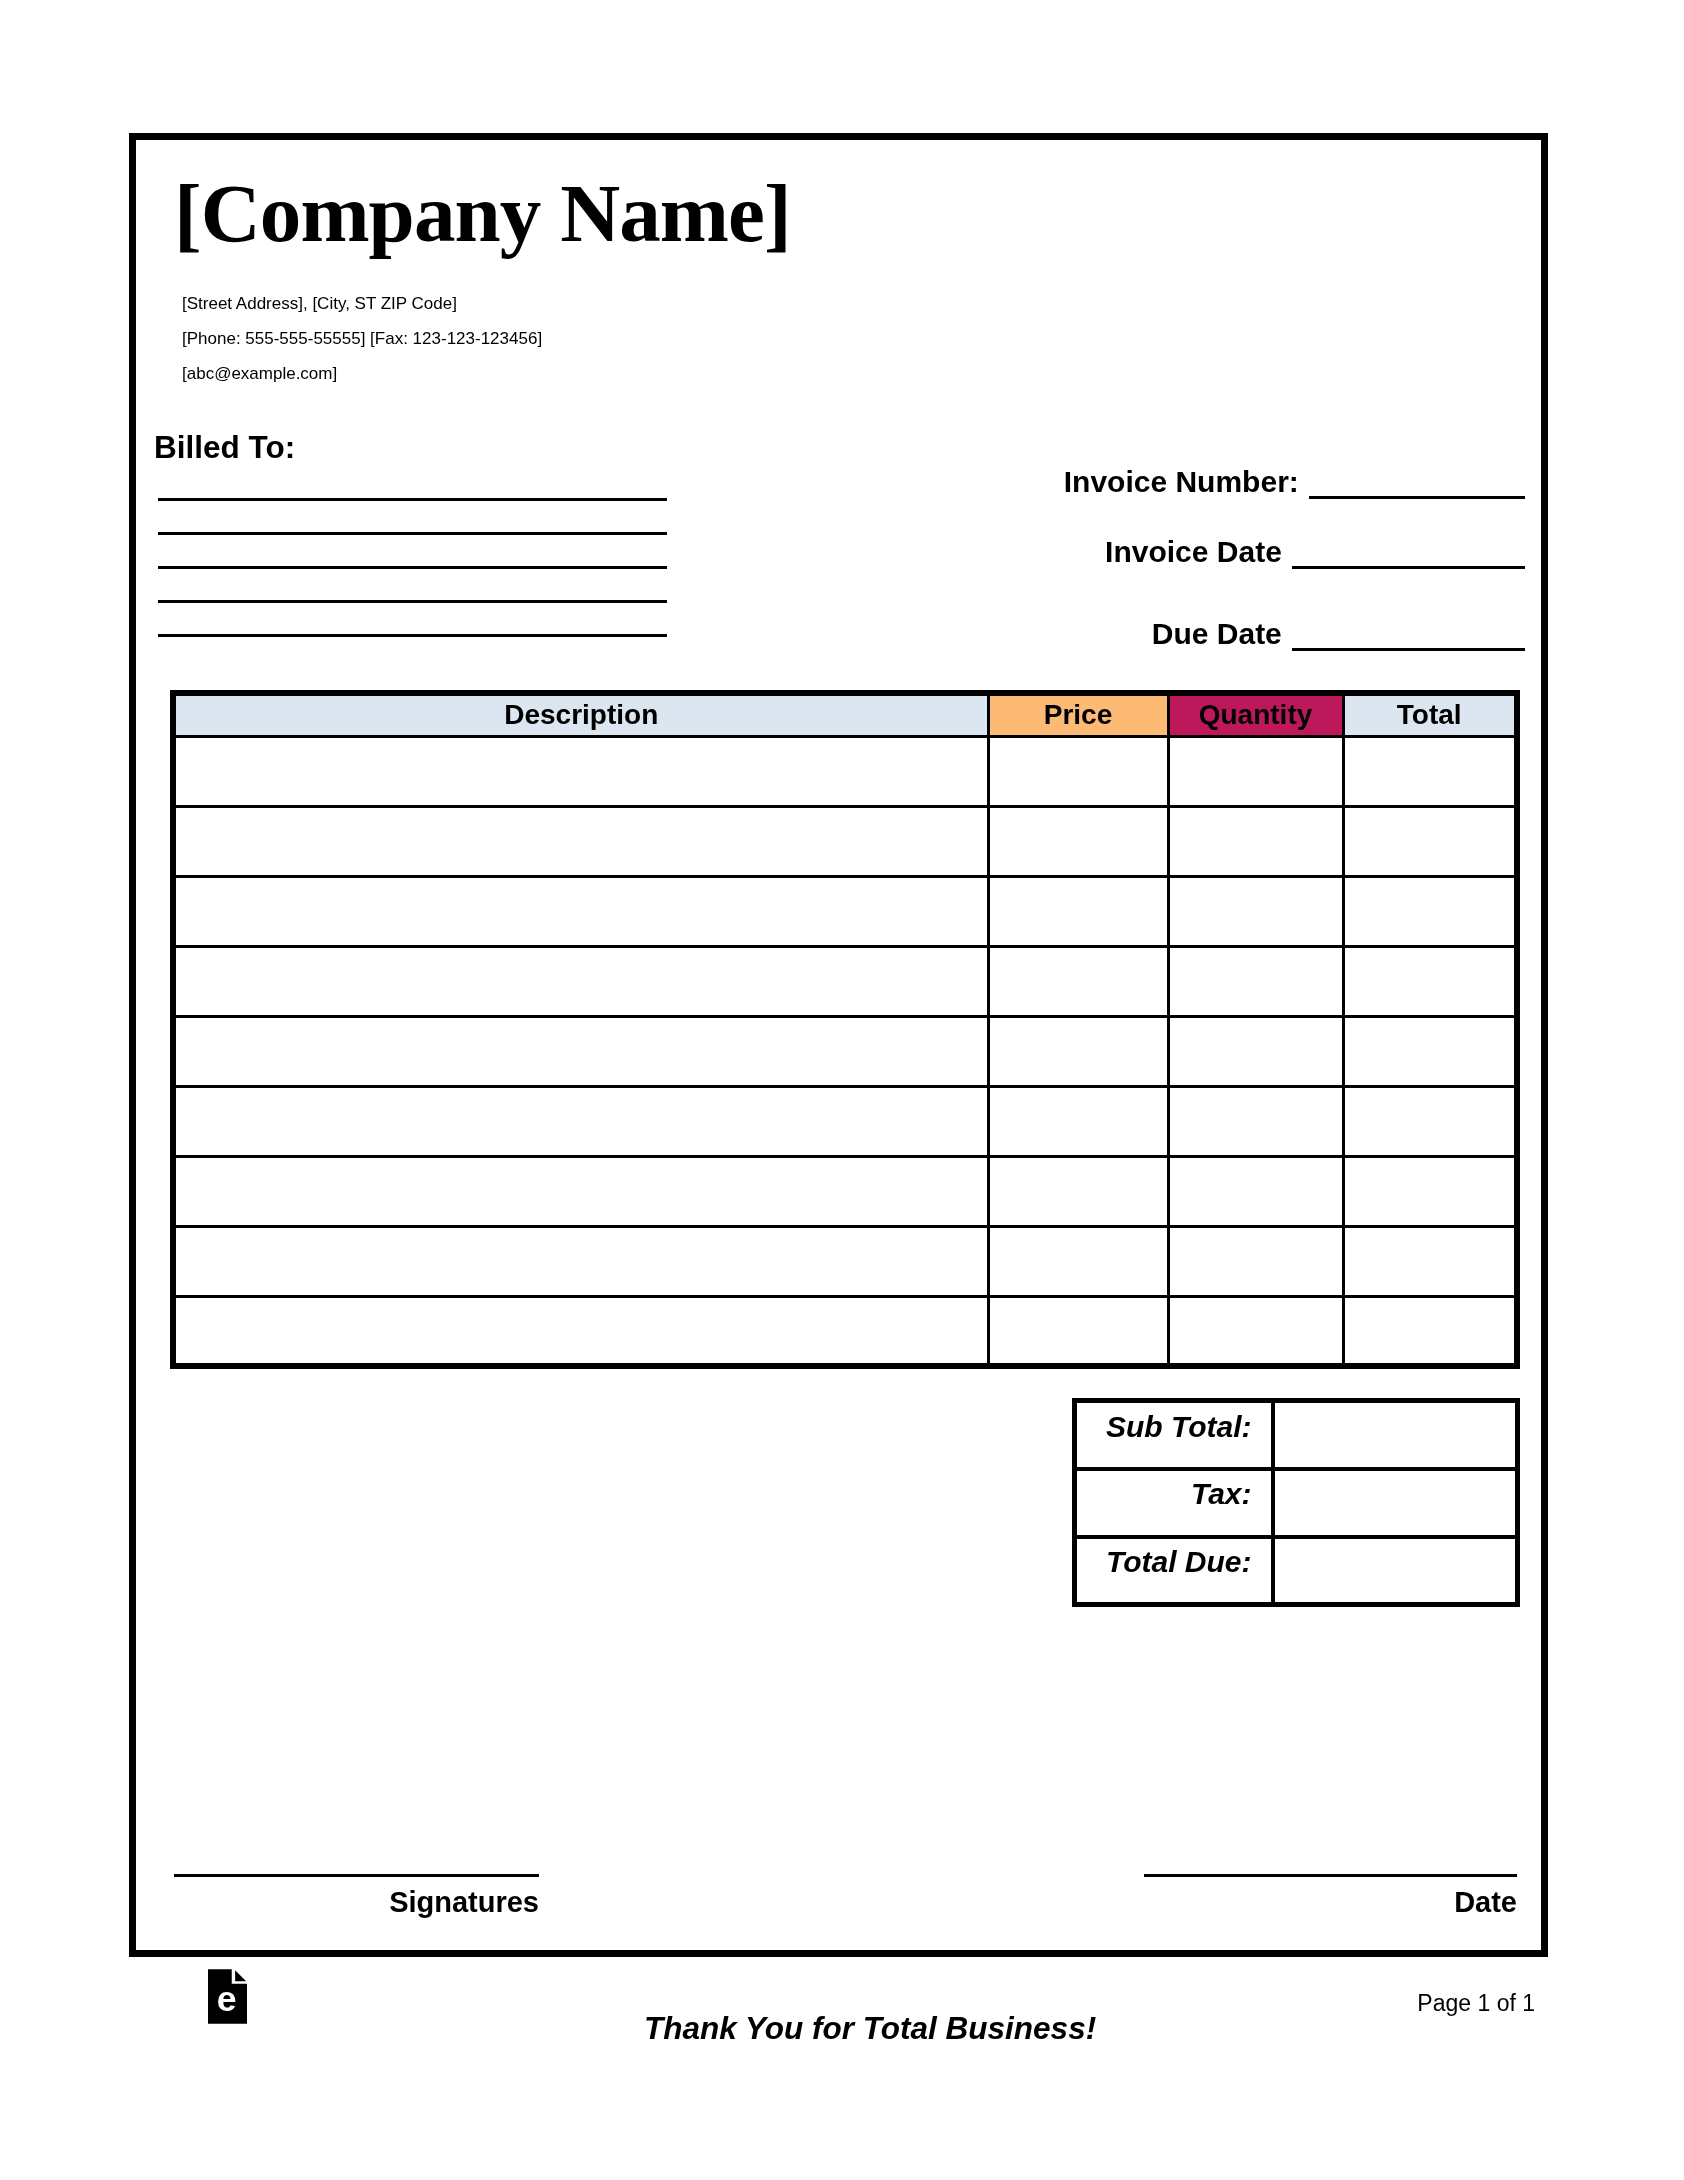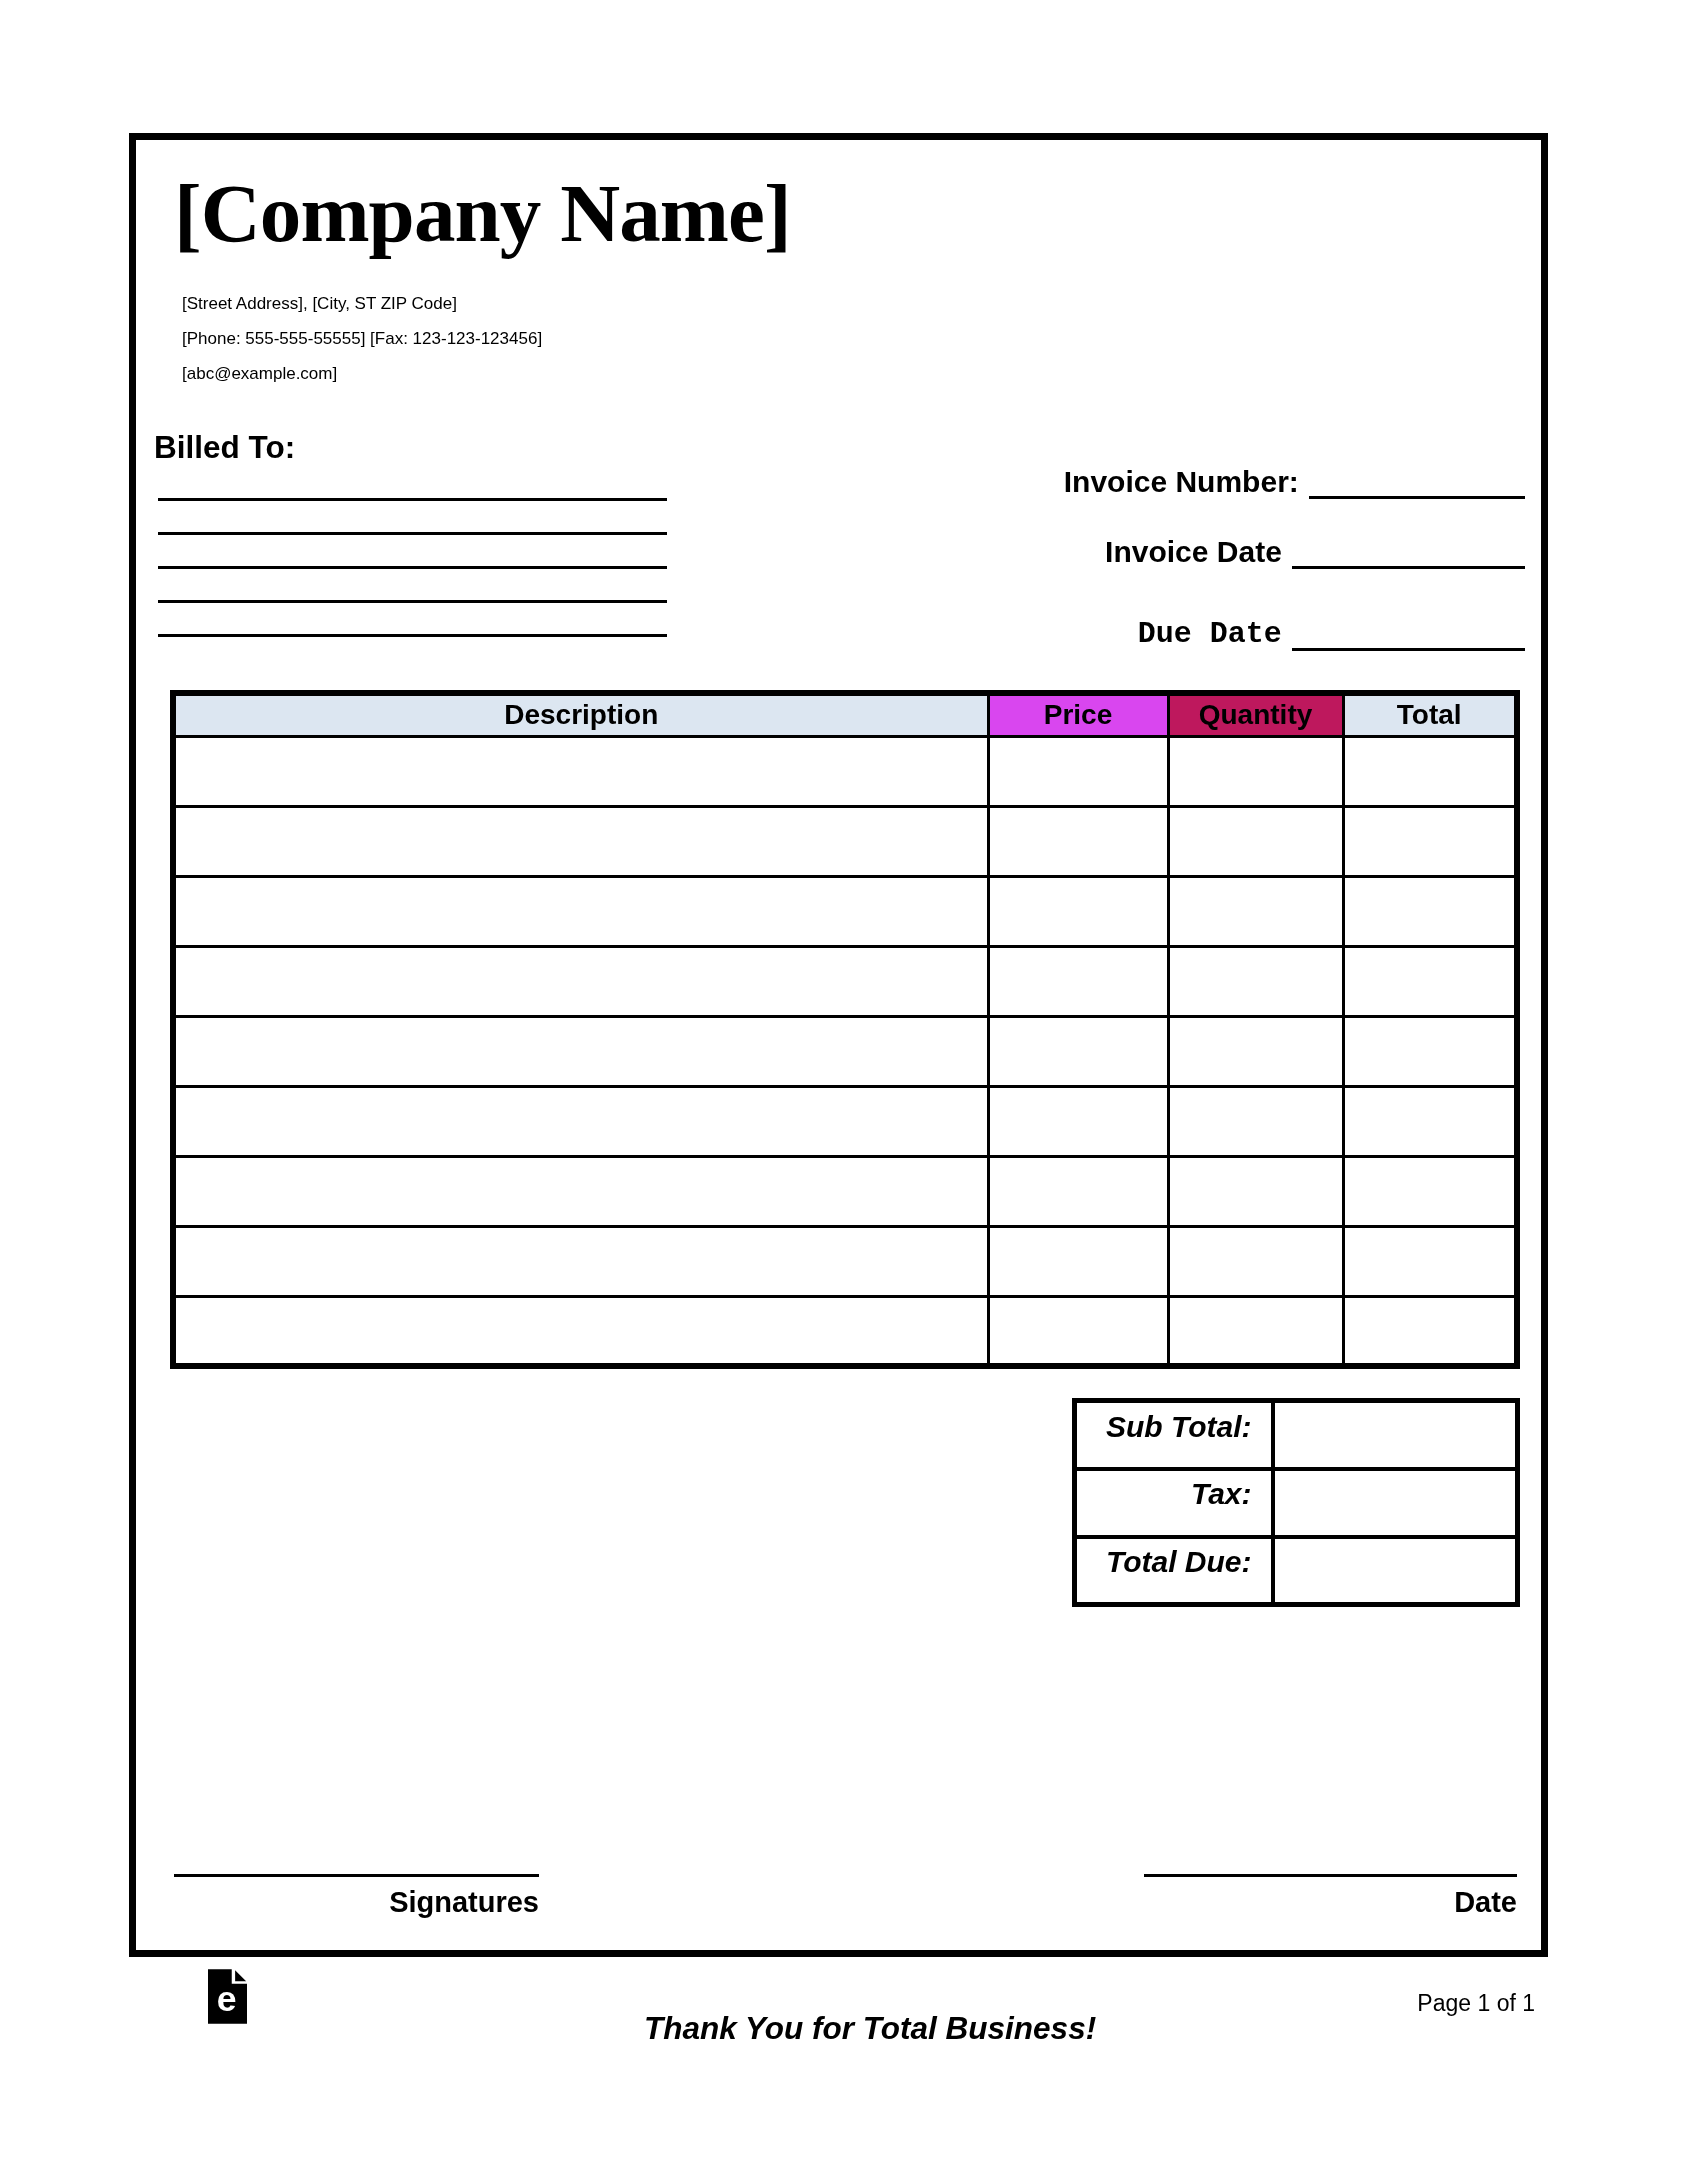--- a/index.html
+++ b/index.html
@@ -73,21 +73,21 @@
     white-space: nowrap;
   }
   .meta-line {
     display: inline-block;
     border-bottom: 3.4px solid #000;
     height: 32px;
     margin-left: 10.2px;
   }
   .meta-row-1 { top: 462px; }
   .meta-row-2 { top: 532px; }
-  .meta-row-3 { top: 614px; font-family: Liberation Mono, monospace; }
+  .meta-row-3 { top: 614px; }
   .meta-row-1 .meta-line { width: 216px; }
   .meta-row-2 .meta-line { width: 233px; }
   .meta-row-3 .meta-line { width: 233px; }
 
   
   .items-table {
     position: absolute;
     left: 170px; top: 690px;
     width: 1344px;
     border-collapse: collapse;
@@ -208,21 +208,21 @@
 <table class="items-table">
   <colgroup>
     <col style="width:815px">
     <col style="width:180px">
     <col style="width:175px">
     <col style="width:174px">
   </colgroup>
   <thead>
     <tr>
       <th style="background: rgb(220, 230, 241);">Description</th>
-      <th style="background: #d946ef;">Price</th>
+      <th style="background: #fdba74;">Price</th>
       <th style="background: #be185d;">Quantity</th>
       <th style="background: rgb(220, 230, 241);">Total</th>
     </tr>
   </thead>
   <tbody>
       <tr>
         <td></td>
         <td></td>
         <td></td>
         <td></td>

